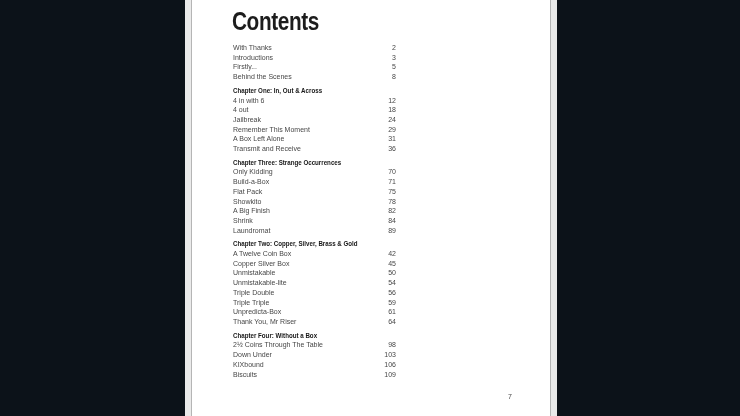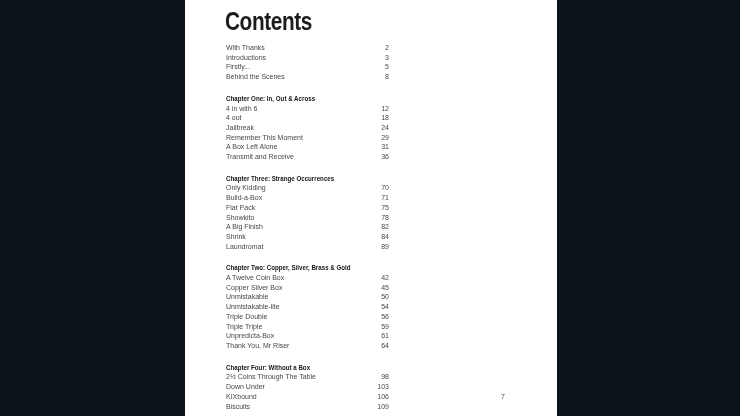--- a/index.html
+++ b/index.html
@@ -11,21 +11,21 @@
     background: #0c1219;
     font-family: "Liberation Sans", "DejaVu Sans", sans-serif;
   }
   .book-page {
     position: absolute;
     left: 185px;
     top: 0;
     width: 372px;
     height: 416px;
     display: flex;
-    flex-direction: column;
+    flex-direction: row;
     background: #ffffff;
   }
   .page-edge {
     width: 6px;
     background: #eaeaea;
     flex: 0 0 auto;
   }
   .page-edge.left  { border-right: 1px solid #b5b5b5; }
   .page-edge.right { border-left: 1px solid #b5b5b5; }
   .page-inner {
@@ -44,21 +44,21 @@
     transform: scaleX(0.8);
     transform-origin: 0 0;
     white-space: nowrap;
   }
   .toc {
     position: absolute;
     left: 41px;
     top: 43px;
     width: 163px;
   }
-  .toc-section { margin-top: 12px; }
+  .toc-section { margin-top: 4px; }
   .toc-section.front { margin-top: 0; margin-bottom: 4px; }
   .chapter-header {
     font-size: 7.2px;
     line-height: 9.7px;
     font-weight: bold;
     color: #161616;
     transform: scaleX(0.86);
     transform-origin: 0 50%;
     white-space: nowrap;
   }

